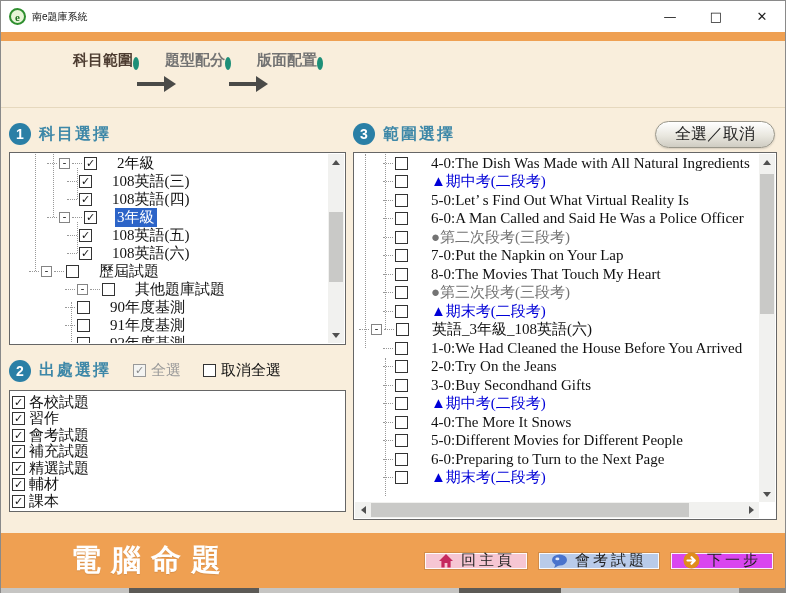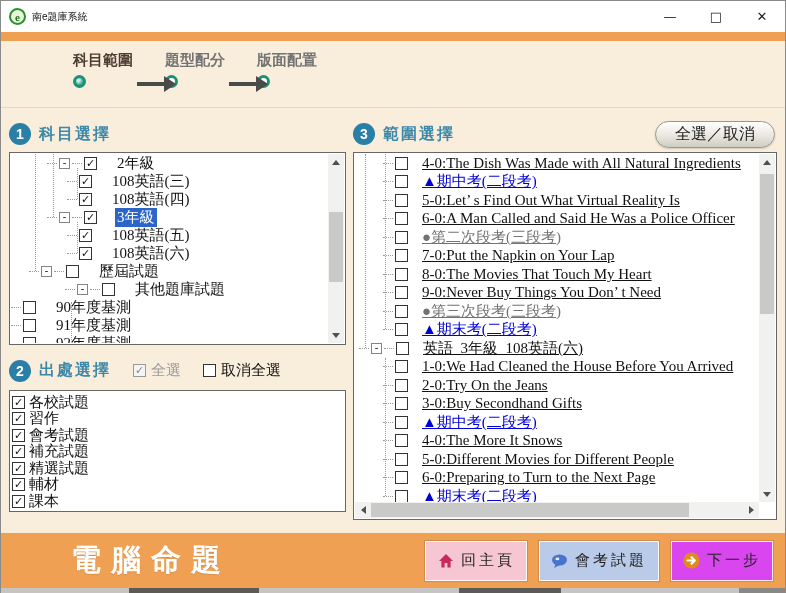--- a/index.html
+++ b/index.html
@@ -15,21 +15,21 @@
   .app-title { font-size:10px; color:#111; }
   .win-controls { margin-left:auto; display:flex; height:100%; }
   .win-btn { width:46px; height:100%; display:flex; align-items:center; justify-content:center;
              font-size:13px; color:#222; font-family:"DejaVu Sans", sans-serif; }
 
   .orange-strip { height:9px; background:#EFA052; flex:none; }
 
   
   .steps-band { height:67px; background:#F9EEDC; border-bottom:1px solid #E6D8BE; flex:none;
                 display:flex; align-items:flex-start; padding:10px 0 0 72px; }
-  .step { width:64px; display:flex; flex-direction:column; }
+  .step { width:64px; display:flex; flex-direction:row; align-items:center; }
   .slabel { font-size:15px; font-weight:bold; color:#737373; white-space:nowrap; height:22px; }
   .slabel.active { color:#4d3c31; }
   .dot { width:13px; height:13px; border-radius:50%; border:3px solid #1E8F78; background:#fff; margin-top:2px; }
   .dot.filled { background:radial-gradient(circle at 35% 35%, #CFF0E2 15%, #2FA184 75%); }
   .arr { width:28px; height:4px; background:#4A4A48; margin-top:31px; position:relative; }
   .arr:after { content:""; position:absolute; right:-11px; top:-6px; border-left:12px solid #4A4A48;
                border-top:8px solid transparent; border-bottom:8px solid transparent; }
 
   
   .main { height:425px; flex:none; display:flex; padding:0 8px; gap:7px; }
@@ -55,30 +55,30 @@
   .rtree .trow { height:18.5px; }
   .stub { width:10px; border-top:1px dotted #999; margin-right:2px; flex:none; }
   .expander { width:11px; height:11px; border:1px solid #848484; background:#fff; flex:none;
               display:flex; align-items:center; justify-content:center;
               font:10px/9px "Liberation Mono", monospace; color:#222; margin-right:2px; }
   .cb { width:13px; height:13px; border:1px solid #333; background:#fff; flex:none;
         display:flex; align-items:center; justify-content:center;
         font:bold 11px/11px "DejaVu Sans", sans-serif; color:#111; }
   .lbl { padding:0 2px; }
   .ltree .lbl { margin-left:18px; }
-  .rtree .lbl { margin-left:12px;text-decoration:underline; }
+  .rtree .lbl { margin-left:21px; }
   .lbl.sel { background:#2C64C8; color:#fff; }
   .trow.blue .lbl { color:#0000D8; }
   .trow.red  .lbl { color:#737373; }
 
   .ltree .lv1  { padding-left:18px; }
   .ltree .lv2  { padding-left:36px; }
   .ltree .lv2b { padding-left:54px; }
   .ltree .lv3  { padding-left:56px; }
-  .ltree .lv3b { }
+  .ltree .lv3b { padding-left:54px; }
   .rtree .lv1  { padding-left:4px; }
   .rtree .lv2  { padding-left:28px; }
 
   .vline { position:absolute; border-left:1px dotted #999; width:0; }
 
   
   .vscroll { position:absolute; top:1px; right:1px; bottom:1px; width:16px; background:#F1F1EF; }
   .rtree .vscroll { bottom:17px; }
   .vbtn { height:16px; display:flex; align-items:center; justify-content:center; }
   .tri-up    { width:0; height:0; border-left:4px solid transparent; border-right:4px solid transparent; border-bottom:5px solid #505050; }
@@ -106,21 +106,21 @@
               border:1px solid #99968a; background:linear-gradient(#ffffff, #e9e7df 55%, #cfccc2);
               display:flex; align-items:center; justify-content:center;
               font-family:"Liberation Serif", serif; font-size:16px; color:#222;
               box-shadow:0 1px 2px rgba(0,0,0,.15); }
 
   
   .footer { height:55px; background:#EFA052; flex:none; display:flex; align-items:center; padding:0 12px; margin-top:auto; }
   .brand { font-size:30px; font-weight:bold; color:#fff; letter-spacing:10px; margin-left:58px;
            text-shadow:0 1px 1px rgba(0,0,0,.1); }
   .f-buttons { margin-left:auto; display:flex; gap:12px; }
-  .f-btn { height:40px; display:flex; align-items:center; gap:7px; padding:0 11px;
+  .f-btn { height:16px; display:flex; align-items:center; gap:7px; padding:0 11px;
            font-size:15px; color:#222; letter-spacing:3px; border:1px solid rgba(255,255,255,.9);
            box-shadow:0 0 0 1px rgba(0,0,0,.12); }
   .f-btn.home { background:#F6C6D3; }
   .f-btn.help { background:#B9CBE9; }
   .f-btn.next { background:#d946ef; }
   .f-icon { width:17px; height:17px; flex:none; display:flex; align-items:center; justify-content:center; }
 
   .bottom-sliver { height:5px; flex:none; background:
       linear-gradient(90deg, #c6c5c3 0 128px, #5c5a56 128px 258px, #c6c5c3 258px 458px,
                       #5c5a56 458px 560px, #c6c5c3 560px 738px, #8a8884 738px 786px); }
@@ -332,25 +332,20 @@
             </div>
             <div class="trow lv2">
               <span class="stub"></span>
               <span class="cb"></span>
               <span class="lbl">7-0:Put the Napkin on Your Lap</span>
             </div>
             <div class="trow lv2">
               <span class="stub"></span>
               <span class="cb"></span>
               <span class="lbl">8-0:The Movies That Touch My Heart</span>
-            </div>
-            <div class="trow lv2">
-              <span class="stub"></span>
-              <span class="cb"></span>
-              <span class="lbl">9-0:Never Buy Things You Don’ t Need</span>
             </div>
             <div class="trow lv2 red">
               <span class="stub"></span>
               <span class="cb"></span>
               <span class="lbl">●第三次段考(三段考)</span>
             </div>
             <div class="trow lv2 blue">
               <span class="stub"></span>
               <span class="cb"></span>
               <span class="lbl">▲期末考(二段考)</span>

